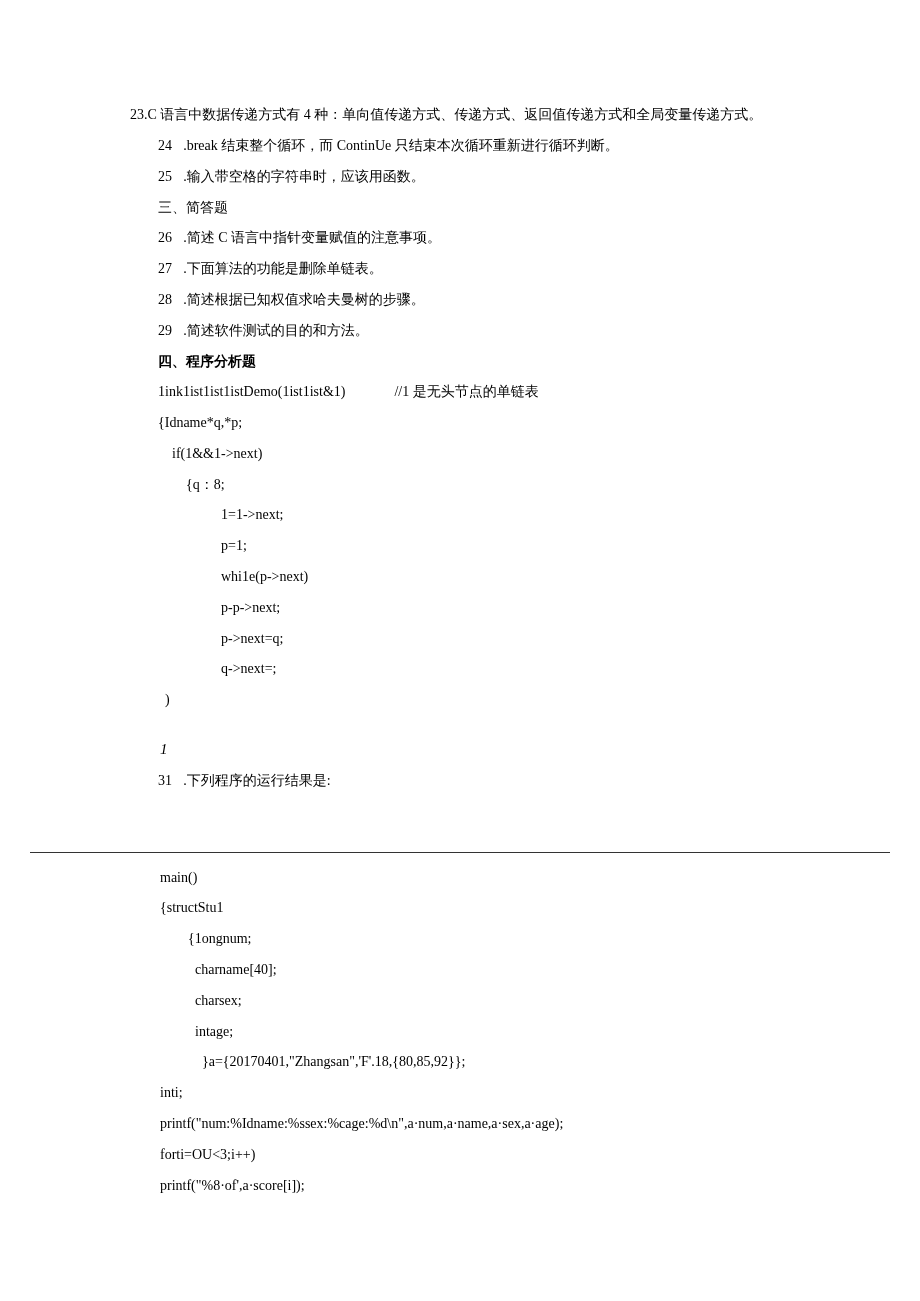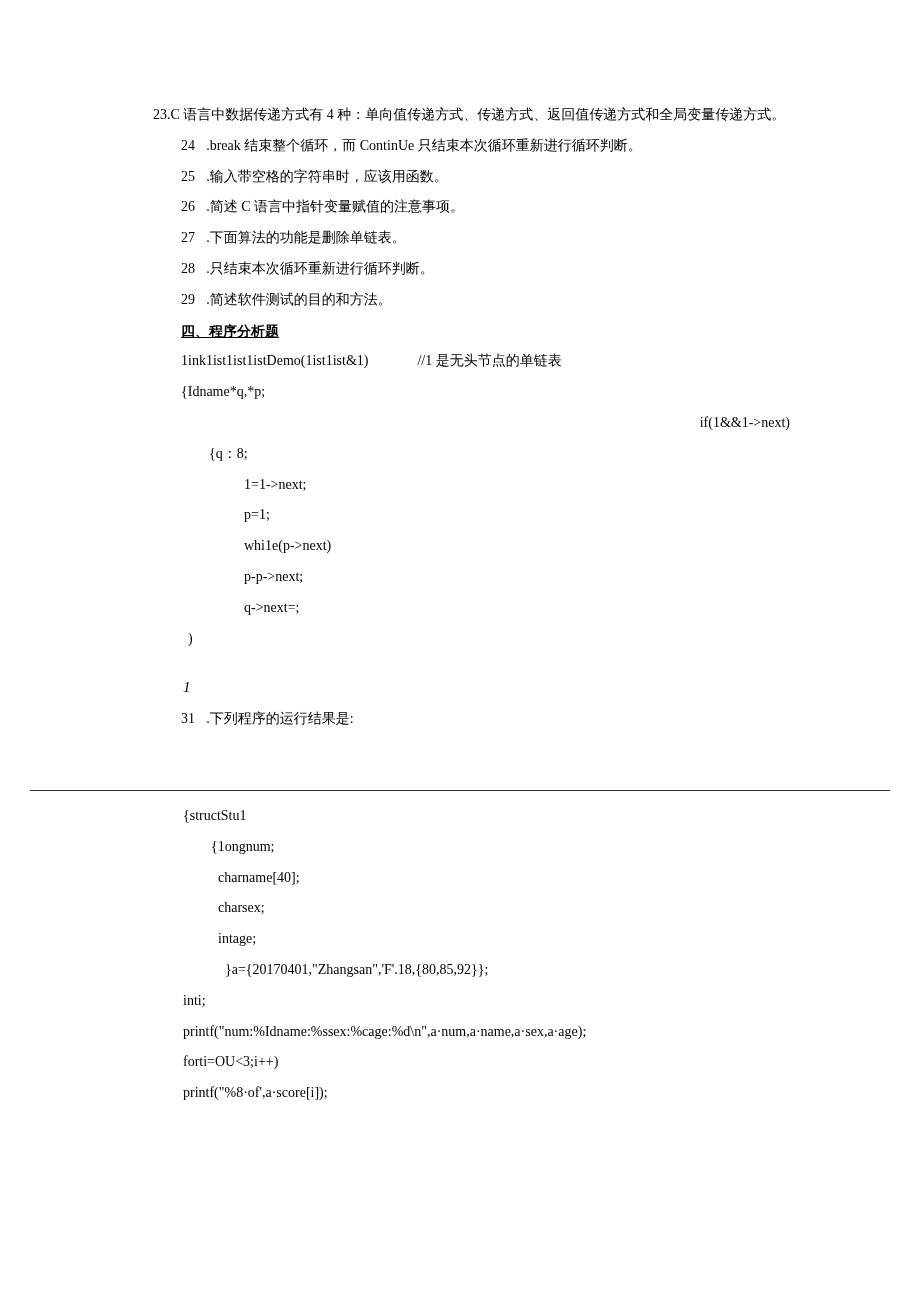--- a/index.html
+++ b/index.html
@@ -18,44 +18,42 @@
     .page-content {
       padding: 0 130px 0 130px;
       line-height: 2.2;
     }
     .page-content-2 {
       padding: 0 100px 0 160px;
       line-height: 2.2;
     }
     .line {
       display: block;
-      margin-left: 23px;
     }
     .hanging {
       padding-left: 2em;
       text-indent: -2em;
     }
     .num-item {
       padding-left: 2em;
     }
     .num-item .num {
       display: inline-block;
       min-width: 1.8em;
     }
     .bold {
       font-weight: bold;
       font-family: "SimHei", "黑体", "Microsoft YaHei", sans-serif;
-      text-decoration: underline;
     }
     .section-heading {
       padding-left: 2em;
       font-family: "SimHei", "黑体", "Microsoft YaHei", sans-serif;
     }
     .code-line-1 { padding-left: 2em; }
-    .code-line-2 { padding-left: 3em; text-align: right; }
+    .code-line-2 { padding-left: 3em; }
     .code-line-3 { padding-left: 4em; }
     .code-line-4 { padding-left: 6.5em; }
     .code-line-close { padding-left: 2.5em; }
     .italic-j {
       font-style: italic;
       font-family: "Times New Roman", serif;
       padding-left: 2em;
       font-size: 15px;
     }
     .divider-wrap {
@@ -86,65 +84,68 @@
   </div>
 
   <div class="line num-item">
     <span class="num">24</span><span>.break 结束整个循环，而 ContinUe 只结束本次循环重新进行循环判断。</span>
   </div>
 
   <div class="line num-item">
     <span class="num">25</span><span>.输入带空格的字符串时，应该用函数。</span>
   </div>
 
+  <div class="line section-heading">三、简答题</div>
 
   <div class="line num-item">
     <span class="num">26</span><span>.简述 C 语言中指针变量赋值的注意事项。</span>
   </div>
   <div class="line num-item">
     <span class="num">27</span><span>.下面算法的功能是删除单链表。</span>
   </div>
   <div class="line num-item">
-    <span class="num">28</span><span>.只结束本次循环重新进行循环判断。</span>
+    <span class="num">28</span><span>.简述根据已知权值求哈夫曼树的步骤。</span>
   </div>
   <div class="line num-item">
     <span class="num">29</span><span>.简述软件测试的目的和方法。</span>
   </div>
 
   <div class="line section-heading bold">四、程序分析题</div>
 
 
   <div class="line code-line-1">
     <span>1ink1ist1ist1istDemo(1ist1ist&amp;1)</span><span class="wide-space"></span><span>//1 是无头节点的单链表</span>
   </div>
   <div class="line code-line-1">{Idname*q,*p;</div>
   <div class="line code-line-2">if(1&amp;&amp;1-&gt;next)</div>
   <div class="line code-line-3">{q：8;</div>
   <div class="line code-line-4">1=1-&gt;next;</div>
   <div class="line code-line-4">p=1;</div>
   <div class="line code-line-4">whi1e(p-&gt;next)</div>
   <div class="line code-line-4">p-p-&gt;next;</div>
+  <div class="line code-line-4">p-&gt;next=q;</div>
   <div class="line code-line-4">q-&gt;next=;</div>
   <div class="line code-line-close">)</div>
 
   <div style="height:1.2em"></div>
 
   <div class="line italic-j">1</div>
 
   <div class="line num-item">
     <span class="num">31</span><span>.下列程序的运行结果是:</span>
   </div>
 
 </div>
 
 <div class="divider-wrap">
   <hr class="divider">
 </div>
 
 <div class="page-content-2">
+  <div class="line pg2-l0">main()</div>
   <div class="line pg2-l0">{structStu1</div>
   <div class="line pg2-l1">{1ongnum;</div>
   <div class="line pg2-l2">charname[40];</div>
   <div class="line pg2-l2">charsex;</div>
   <div class="line pg2-l2">intage;</div>
   <div class="line pg2-l3">}a={20170401,"Zhangsan",'F'.18,{80,85,92}};</div>
   <div class="line pg2-l0">inti;</div>
   <div class="line pg2-l0">printf("num:%Idname:%ssex:%cage:%d\n",a·num,a·name,a·sex,a·age);</div>
   <div class="line pg2-l0">forti=OU&lt;3;i++)</div>
   <div class="line pg2-l0">printf("%8·of',a·score[i]);</div>

